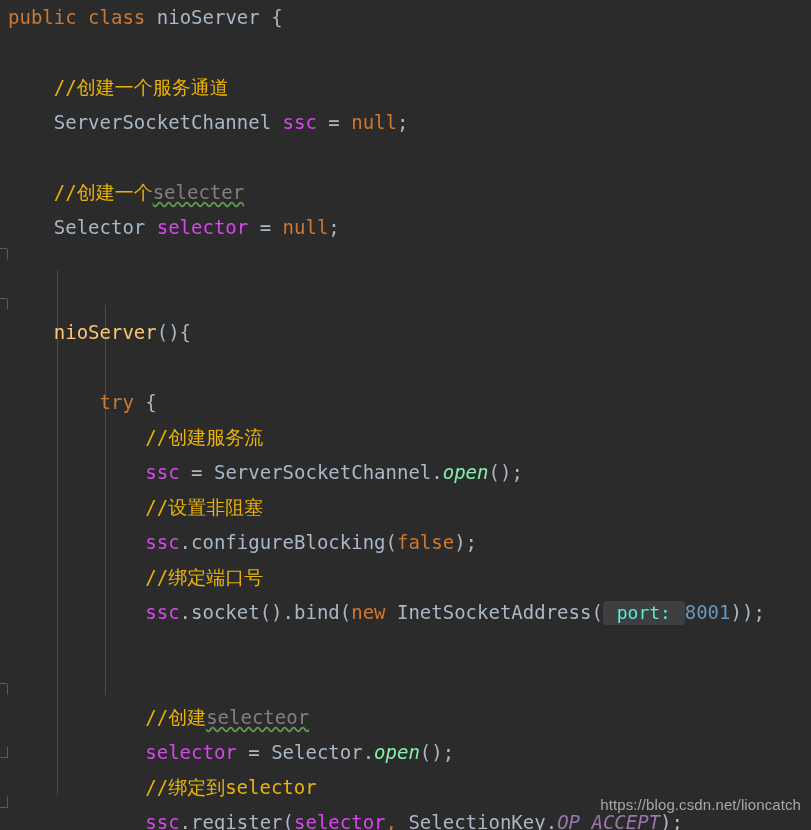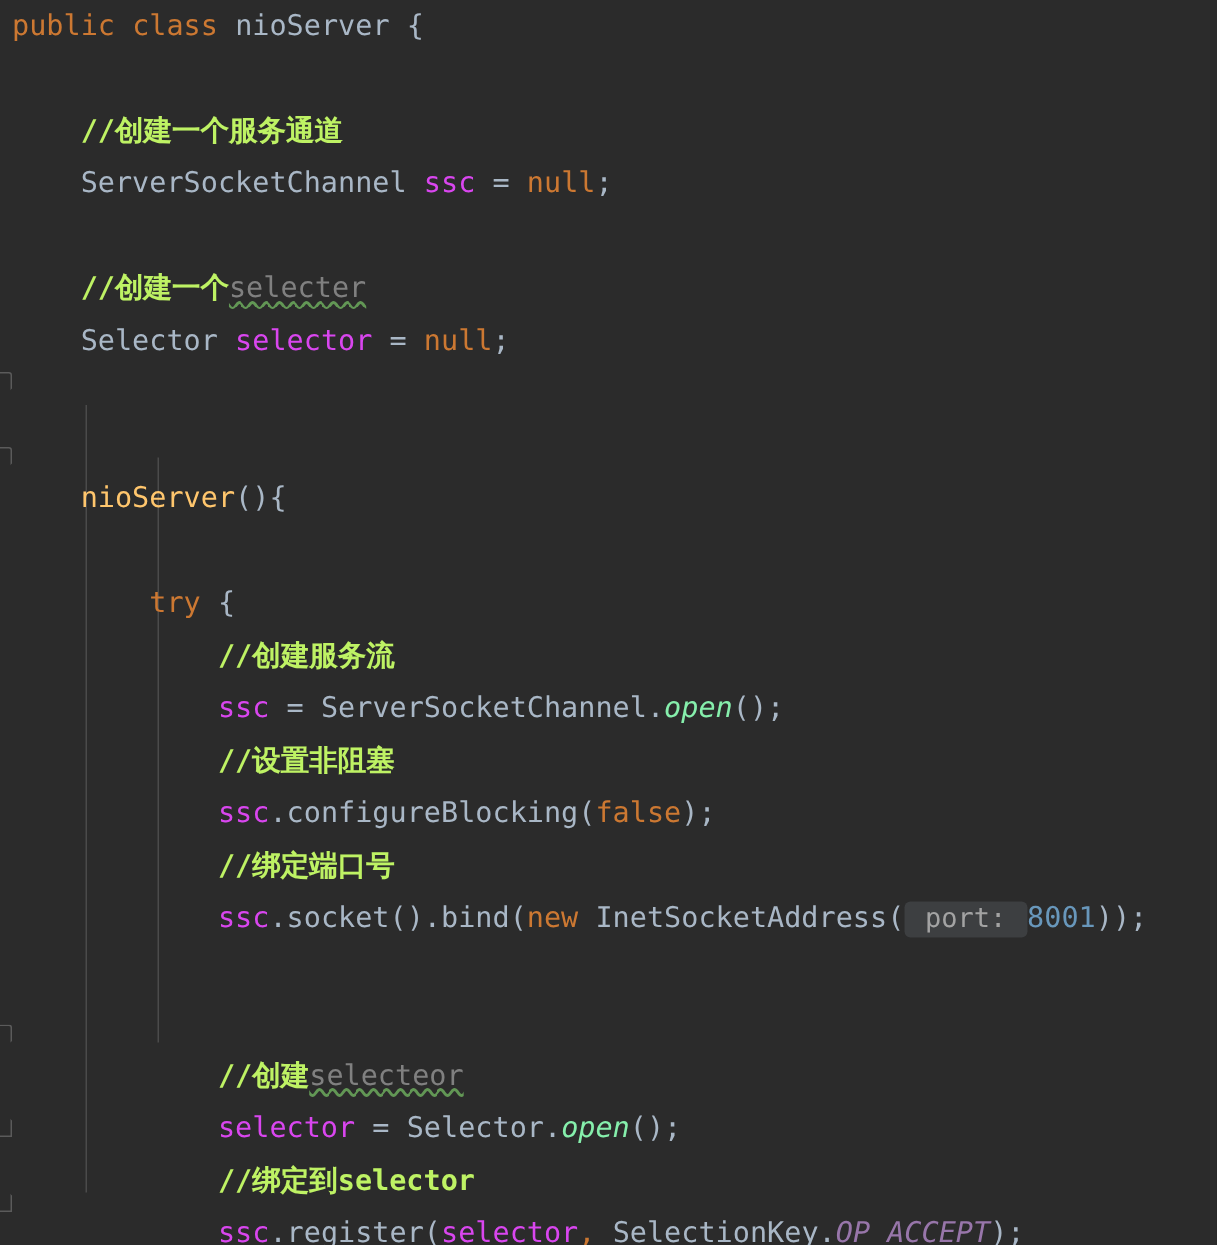--- a/index.html
+++ b/index.html
@@ -56,32 +56,32 @@
   .line {
     height: 35px;
     padding-left: 8px;
     white-space: pre;
   }
   .kw   { color: #CC7832; }
   .cls  { color: #A9B7C6; }
   .fld  { color: #d946ef; }
   .smth { color: #86efac; font-style: italic; }
   .sfld { color: #9876AA; font-style: italic; }
-  .cmt  { color: #bef264; font-weight: bold; }
+  .cmt  { color: #eab308; }
   .num  { color: #6897BB; }
   .pln  { color: #A9B7C6; }
   .typo {
     color: #808080;
     text-decoration: underline wavy #629755;
     text-decoration-skip-ink: none;
     text-underline-offset: 2px;
     margin-top: 29px;
   }
   .hint {
-    color: #a3a3a3;
+    color: #5eead4;
     background: #3D3F41;
     border-radius: 4px;
     padding: 1px 3px 2px 3px;
     font-size: 18px;
   }
   
   .watermark {
     position: absolute;
     right: 10px;
     bottom: 8px;
@@ -104,13 +104,14 @@
       <div class="fold close" style="top: 788px;"></div>
     </div>
 
   <div id="guides">
       <div class="indent-guide" style="left: 57px; top: 270px; height: 525px;"></div>
       <div class="indent-guide" style="left: 105px; top: 305px; height: 390px;"></div>
     </div>
 
   <div class="code" id="code"><div class="line"><span class="kw">public</span><span class="pln"> </span><span class="kw">class</span><span class="pln"> </span><span class="cls">nioServer</span><span class="pln"> {</span></div><div class="line">&nbsp;</div><div class="line"><span class="cmt">    //创建一个服务通道</span></div><div class="line"><span class="pln">    </span><span class="cls">ServerSocketChannel</span><span class="pln"> </span><span class="fld">ssc</span><span class="pln"> = </span><span class="kw">null</span><span class="pln">;</span></div><div class="line">&nbsp;</div><div class="line"><span class="cmt">    //创建一个</span><span class="typo">selecter</span></div><div class="line"><span class="pln">    </span><span class="cls">Selector</span><span class="pln"> </span><span class="fld">selector</span><span class="pln"> = </span><span class="kw">null</span><span class="pln">;</span></div><div class="line">&nbsp;</div><div class="line">&nbsp;</div><div class="line"><span class="pln">    </span><span style="color: rgb(255, 198, 109);">nioServer</span><span class="pln">(){</span></div><div class="line">&nbsp;</div><div class="line"><span class="pln">        </span><span class="kw">try</span><span class="pln"> {</span></div><div class="line"><span class="cmt">            //创建服务流</span></div><div class="line"><span class="pln">            </span><span class="fld">ssc</span><span class="pln"> = </span><span class="cls">ServerSocketChannel</span><span class="pln">.</span><span class="smth">open</span><span class="pln">();</span></div><div class="line"><span class="cmt">            //设置非阻塞</span></div><div class="line"><span class="pln">            </span><span class="fld">ssc</span><span class="pln">.configureBlocking(</span><span class="kw">false</span><span class="pln">);</span></div><div class="line"><span class="cmt">            //绑定端口号</span></div><div class="line"><span class="pln">            </span><span class="fld">ssc</span><span class="pln">.socket().bind(</span><span class="kw">new</span><span class="pln"> InetSocketAddress(</span><span class="hint"> port: </span><span class="num">8001</span><span class="pln">));</span></div><div class="line">&nbsp;</div><div class="line">&nbsp;</div><div class="line"><span class="cmt">            //创建</span><span class="typo">selecteor</span></div><div class="line"><span class="pln">            </span><span class="fld">selector</span><span class="pln"> = </span><span class="cls">Selector</span><span class="pln">.</span><span class="smth">open</span><span class="pln">();</span></div><div class="line"><span class="cmt">            //绑定到selector</span></div><div class="line"><span class="pln">            </span><span class="fld">ssc</span><span class="pln">.register(</span><span class="fld">selector</span><span class="kw">,</span><span class="pln"> </span><span class="cls">SelectionKey</span><span class="pln">.</span><span class="sfld">OP_ACCEPT</span><span class="pln">);</span></div></div>
 
+  <div class="watermark">https://blog.csdn.net/lioncatch</div>
 </div>
 
 </body></html>

